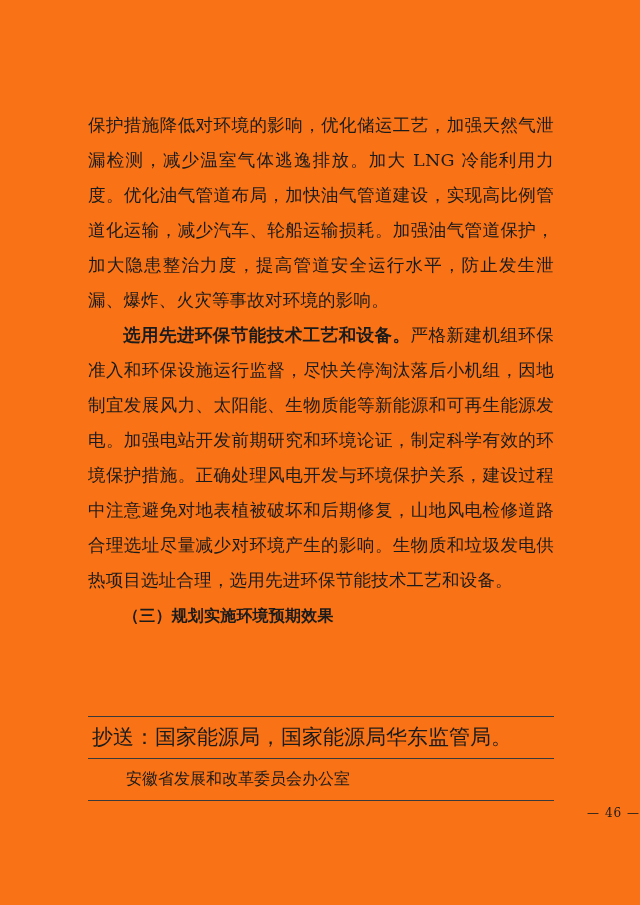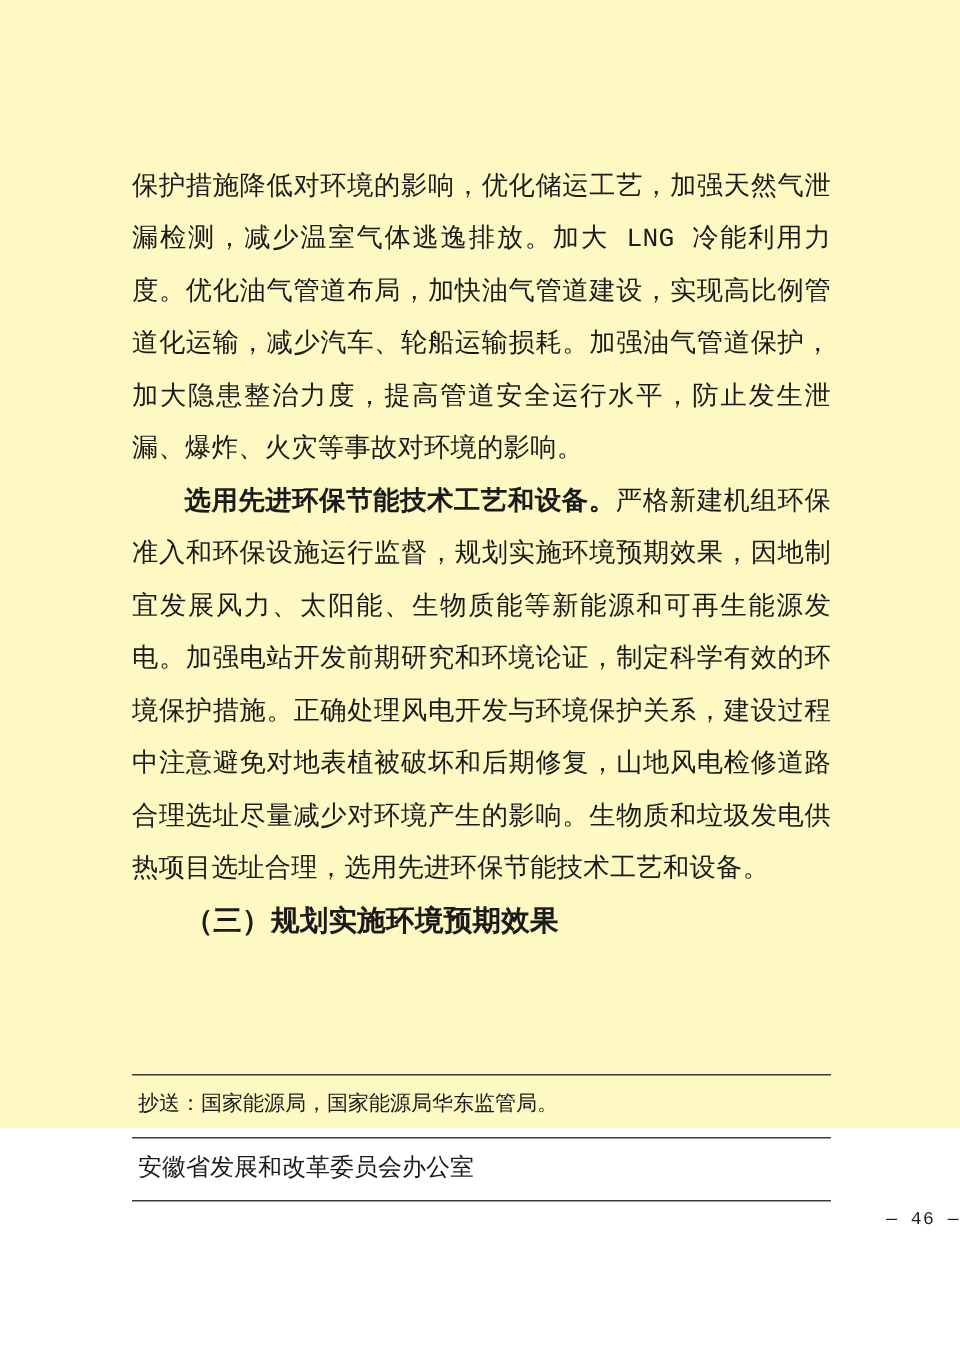--- a/index.html
+++ b/index.html
@@ -10,24 +10,23 @@
     width: 640px;
     height: 905px;
     background: #ffffff;
     font-family: "DejaVu Serif", "Liberation Serif", serif;
     color: #1a1a1a;
     overflow: hidden;
   }
   .page {
     position: relative;
     width: 640px;
-    height: 752px;
-    background: #fef9c3;
+    height: 905px;
+    background: #f97316;
     box-sizing: border-box;
-    font-family: Liberation Mono, monospace;
   }
   .content {
     position: absolute;
     left: 88px;
     top: 108px;
     width: 466px;
   }
   p {
     margin: 0 0 0 0;
     font-size: 17.5px;
@@ -39,37 +38,37 @@
   }
   p.indent {
     text-indent: 35px;
   }
   .bold-lead {
     font-weight: bold;
   }
   .section-head {
     font-weight: bold;
     text-indent: 35px;
-    font-size: 19px;
+    font-size: 16px;
     line-height: 35px;
   }
   .footer-rule {
     position: absolute;
     left: 88px;
     top: 716px;
     width: 466px;
     height: 1px;
     background: #3a3a3a;
   }
   .footer-note {
     position: absolute;
     left: 92px;
     top: 722px;
     width: 462px;
-    font-size: 14px;
+    font-size: 21px;
     line-height: 30px;
     color: #1b1b1b;
   }
   .footer-rule2 {
     position: absolute;
     left: 88px;
     top: 758px;
     width: 466px;
     height: 1px;
     background: #3a3a3a;
@@ -79,21 +78,21 @@
     left: 92px;
     top: 764px;
     width: 462px;
     display: flex;
     justify-content: space-between;
     align-items: baseline;
     font-size: 16px;
     line-height: 30px;
     color: #1b1b1b;
   }
-  .footer-org { white-space: nowrap; }
+  .footer-org { white-space: nowrap; margin-left: 34px; }
   .footer-date { white-space: nowrap; padding-right: 18px; }
   .footer-rule3 {
     position: absolute;
     left: 88px;
     top: 800px;
     width: 466px;
     height: 1px;
     background: #3a3a3a;
   }
   .page-number {
@@ -109,21 +108,21 @@
 </style>
 </head>
 <body>
 
 <div class="page">
 
   <div class="content">
 
     <p class="body-paragraph">保护措施降低对环境的影响，优化储运工艺，加强天然气泄漏检测，减少温室气体逃逸排放。加大 LNG 冷能利用力度。优化油气管道布局，加快油气管道建设，实现高比例管道化运输，减少汽车、轮船运输损耗。加强油气管道保护，加大隐患整治力度，提高管道安全运行水平，防止发生泄漏、爆炸、火灾等事故对环境的影响。</p>
 
-    <p class="body-paragraph indent"><span class="bold-lead">选用先进环保节能技术工艺和设备。</span><span>严格新建机组环保准入和环保设施运行监督，规划实施环境预期效果，因地制宜发展风力、太阳能、生物质能等新能源和可再生能源发电。加强电站开发前期研究和环境论证，制定科学有效的环境保护措施。正确处理风电开发与环境保护关系，建设过程中注意避免对地表植被破坏和后期修复，山地风电检修道路合理选址尽量减少对环境产生的影响。生物质和垃圾发电供热项目选址合理，选用先进环保节能技术工艺和设备。</span></p>
+    <p class="body-paragraph indent"><span class="bold-lead">选用先进环保节能技术工艺和设备。</span><span>严格新建机组环保准入和环保设施运行监督，尽快关停淘汰落后小机组，因地制宜发展风力、太阳能、生物质能等新能源和可再生能源发电。加强电站开发前期研究和环境论证，制定科学有效的环境保护措施。正确处理风电开发与环境保护关系，建设过程中注意避免对地表植被破坏和后期修复，山地风电检修道路合理选址尽量减少对环境产生的影响。生物质和垃圾发电供热项目选址合理，选用先进环保节能技术工艺和设备。</span></p>
 
     <p class="section-head">（三）规划实施环境预期效果</p>
 
 
   </div>
 
   <div class="footer-rule"></div>
 
   <div class="footer-note">抄送：国家能源局，国家能源局华东监管局。</div>
 

